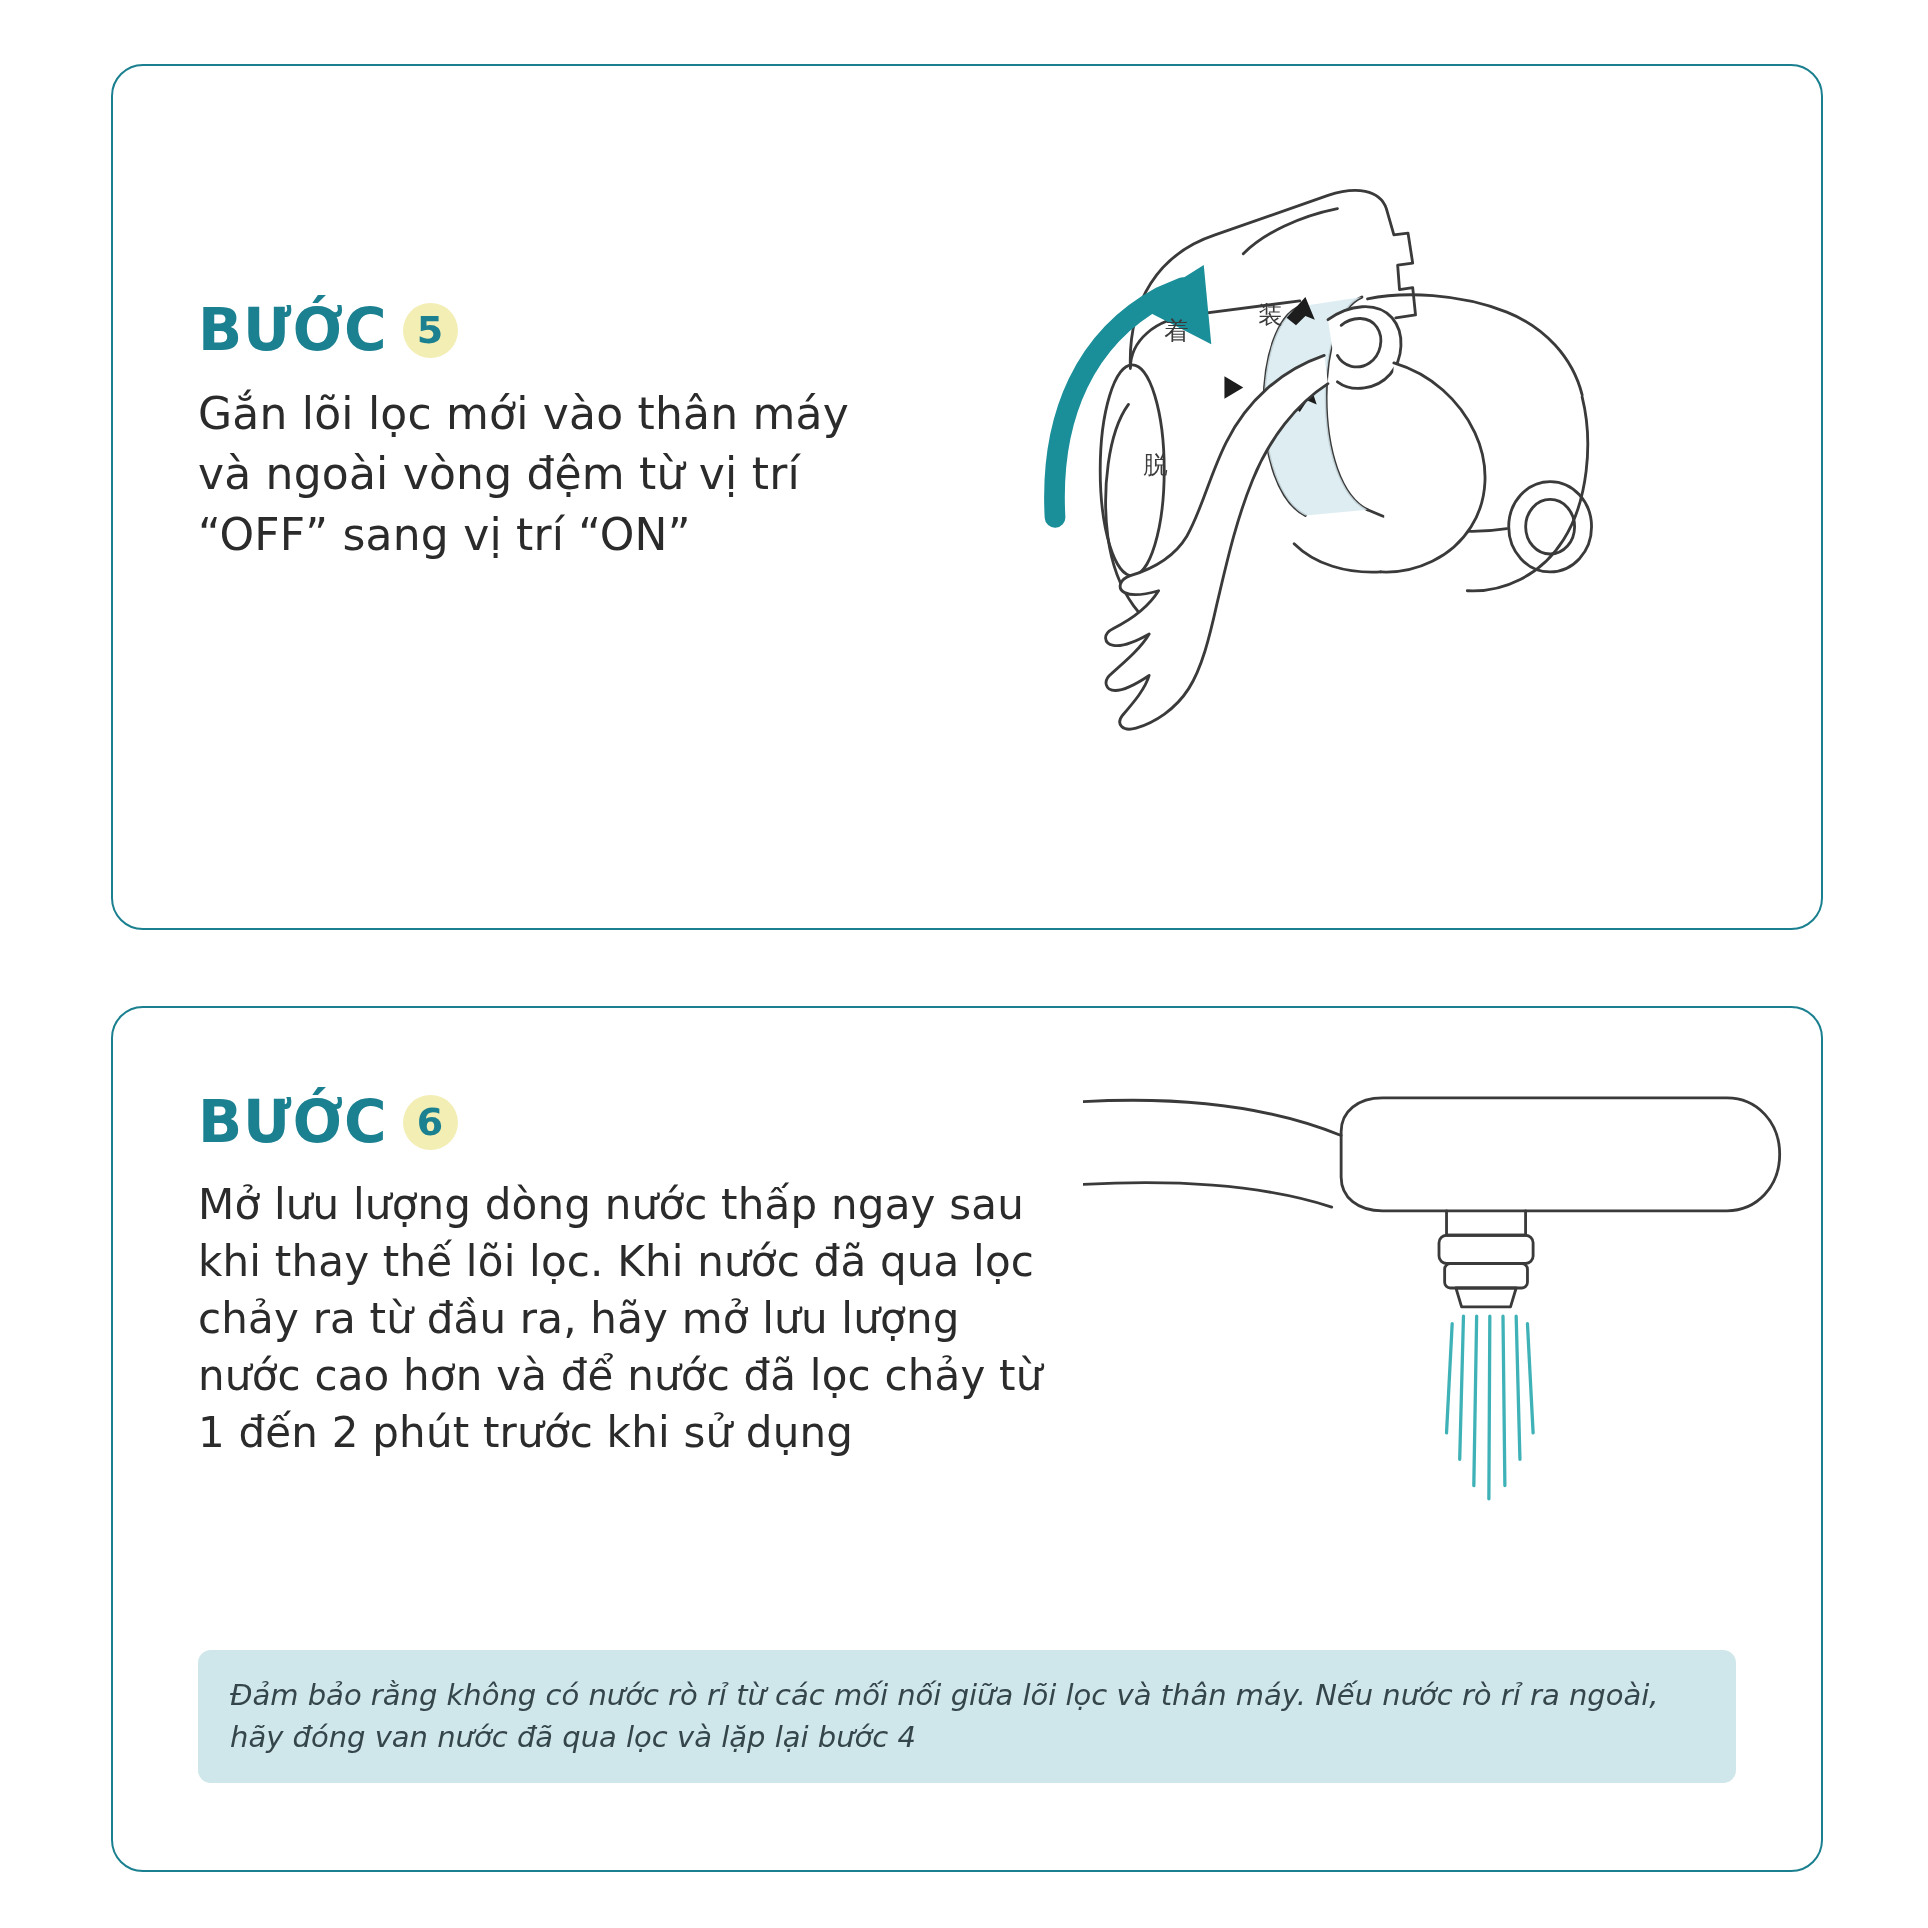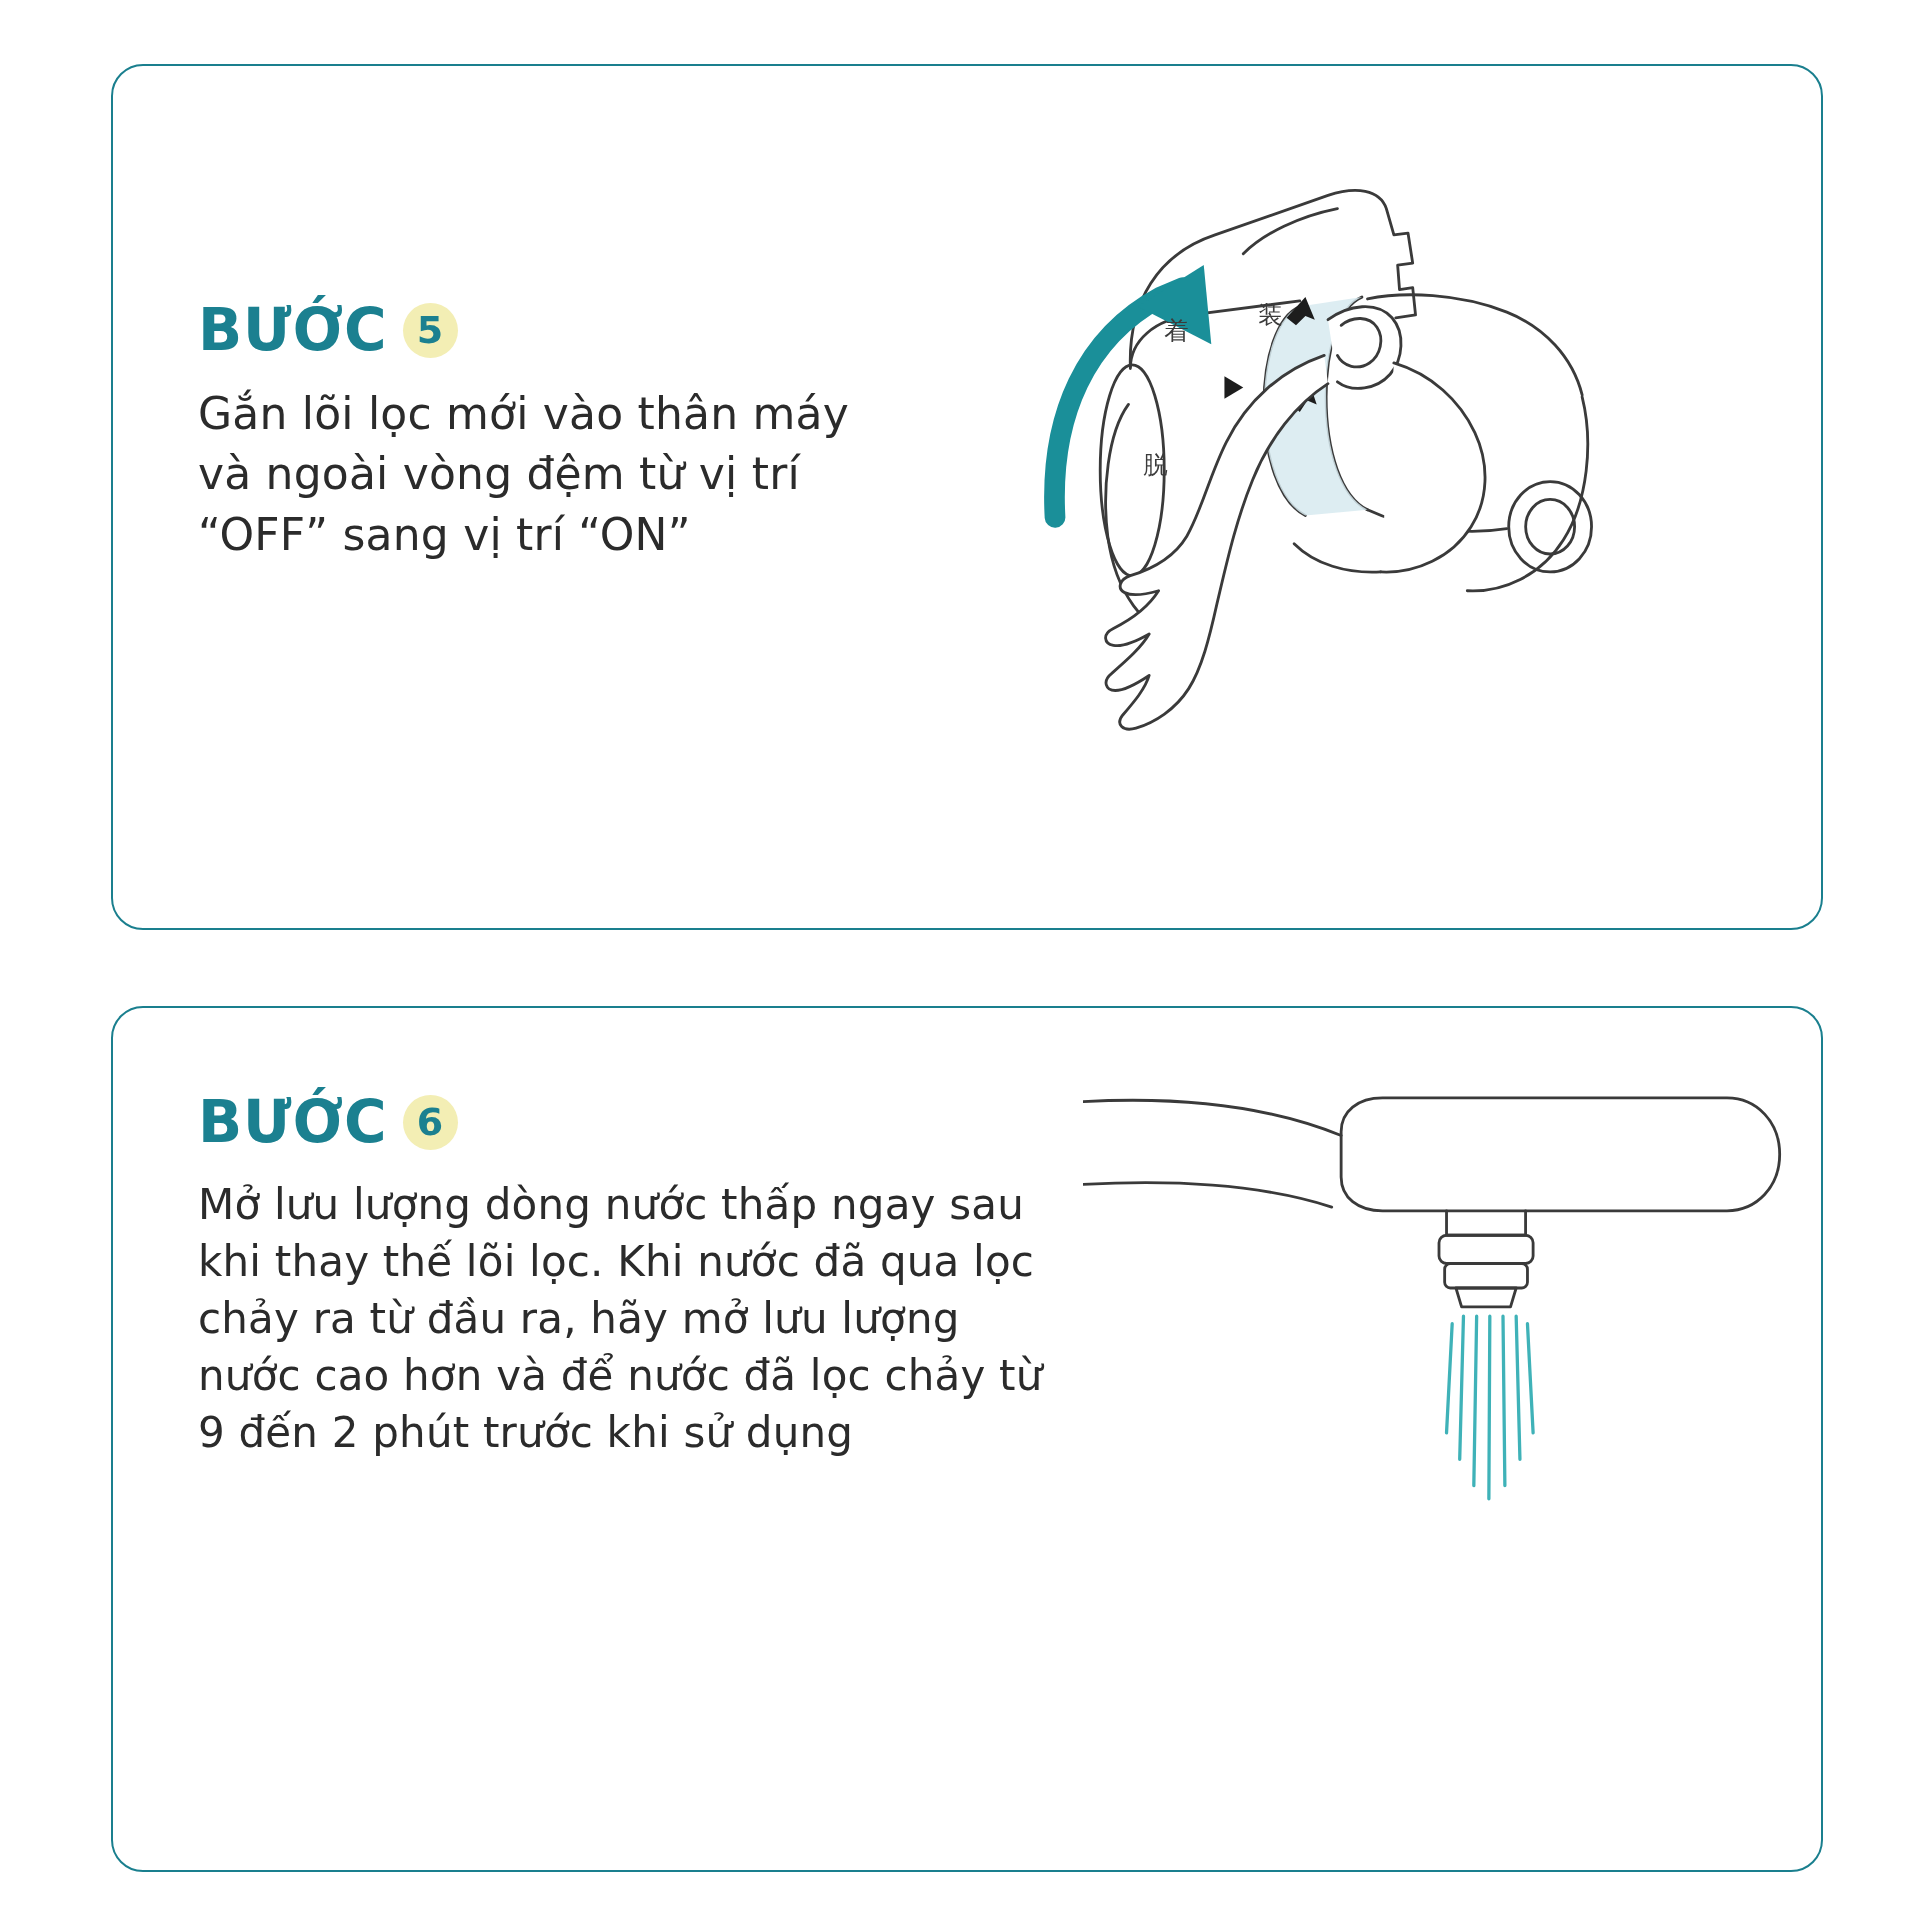--- a/index.html
+++ b/index.html
@@ -206,21 +206,21 @@
   </div>
 
   <div class="card" id="card-step-6">
     <div class="card-inner">
 
       <div class="text-col" style="top:85px;">
         <div class="step-heading">
           <span class="step-word">BƯỚC</span>
           <span class="step-badge">6</span>
         </div>
-        <div class="step-body">Mở lưu lượng dòng nước thấp ngay sau khi thay thế lõi lọc. Khi nước đã qua lọc chảy ra từ đầu ra, hãy mở lưu lượng nước cao hơn và để nước đã lọc chảy từ 9 đến 2 phút trước khi sử dụng</div>
+        <div class="step-body">Mở lưu lượng dòng nước thấp ngay sau khi thay thế lõi lọc. Khi nước đã qua lọc chảy ra từ đầu ra, hãy mở lưu lượng nước cao hơn và để nước đã lọc chảy từ 1 đến 2 phút trước khi sử dụng</div>
       </div>
 
       <div class="illus" id="illus-step-6" style="left:970px; top:56px;">
         <svg width="744" height="527" viewBox="0 0 790 560">
           <g fill="none" stroke="#3a3a3a" stroke-width="3" stroke-linejoin="round" stroke-linecap="round">
 
             <path d="M0 40 C110 34 200 46 274 76"></path>
             <path d="M0 128 C110 122 196 130 264 152"></path>
 
             <path d="M274 72 C274 50 292 36 318 36 L684 36 C716 36 740 62 740 96 C740 130 716 156 684 156 L318 156 C292 156 274 142 274 120 Z"></path>
@@ -236,18 +236,21 @@
             <path d="M418 268 L415 448"></path>
             <path d="M432 268 L431 462"></path>
             <path d="M446 268 L448 448"></path>
             <path d="M460 268 L464 420"></path>
             <path d="M392 276 L386 392"></path>
             <path d="M472 276 L478 392"></path>
           </g>
         </svg>
       </div>
 
+      <div class="note-bar">
+        <div class="note-text">Đảm bảo rằng không có nước rò rỉ từ các mối nối giữa lõi lọc và thân máy. Nếu nước rò rỉ ra ngoài, hãy đóng van nước đã qua lọc và lặp lại bước 4</div>
+      </div>
 
     </div>
   </div>
 
 </div>
 
 
 </body></html>

